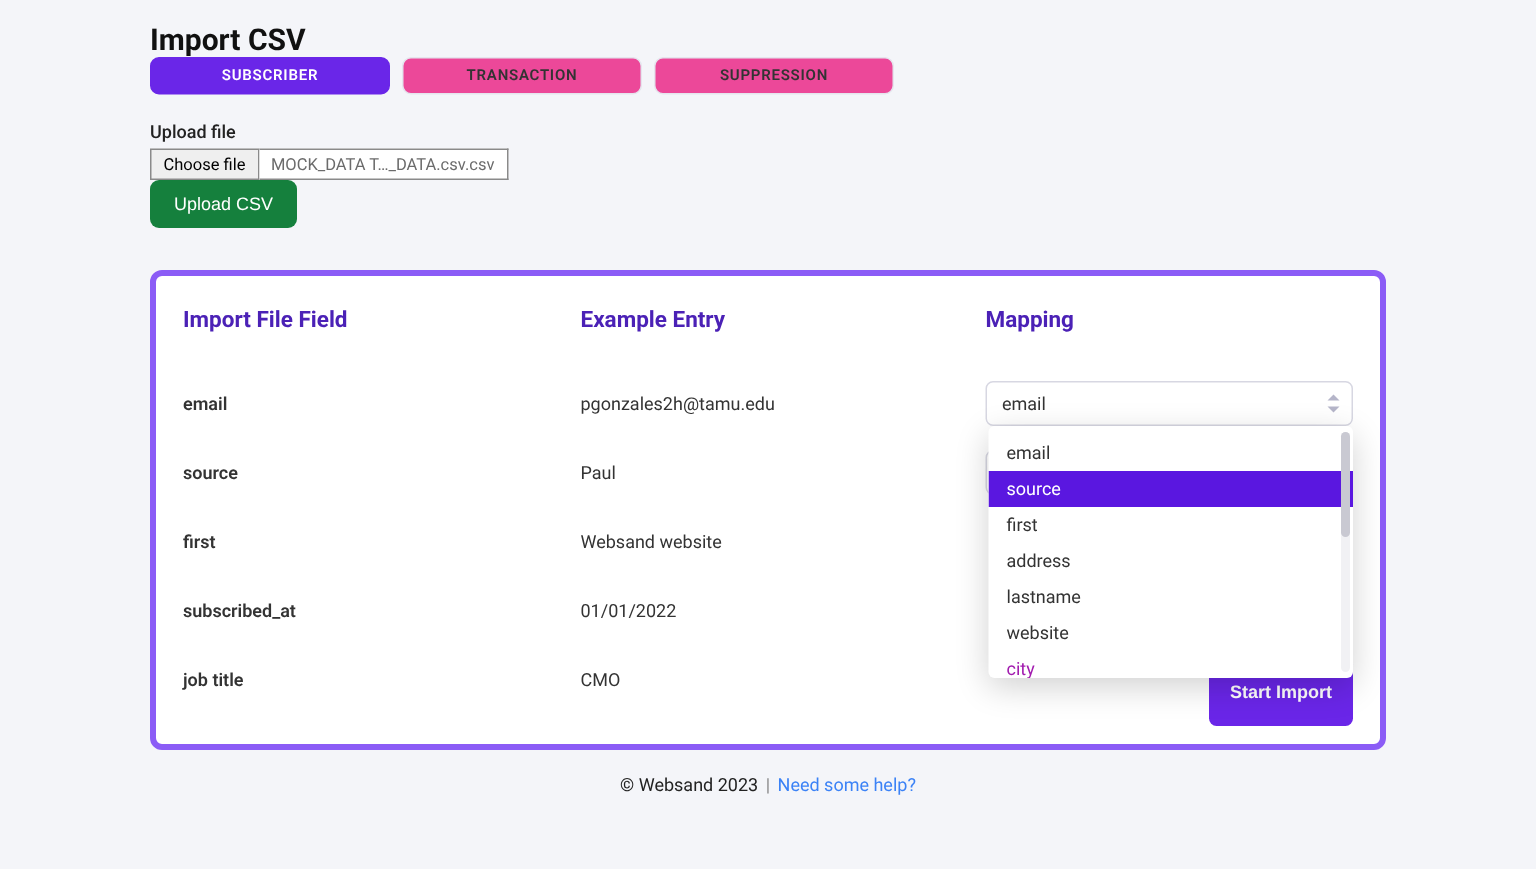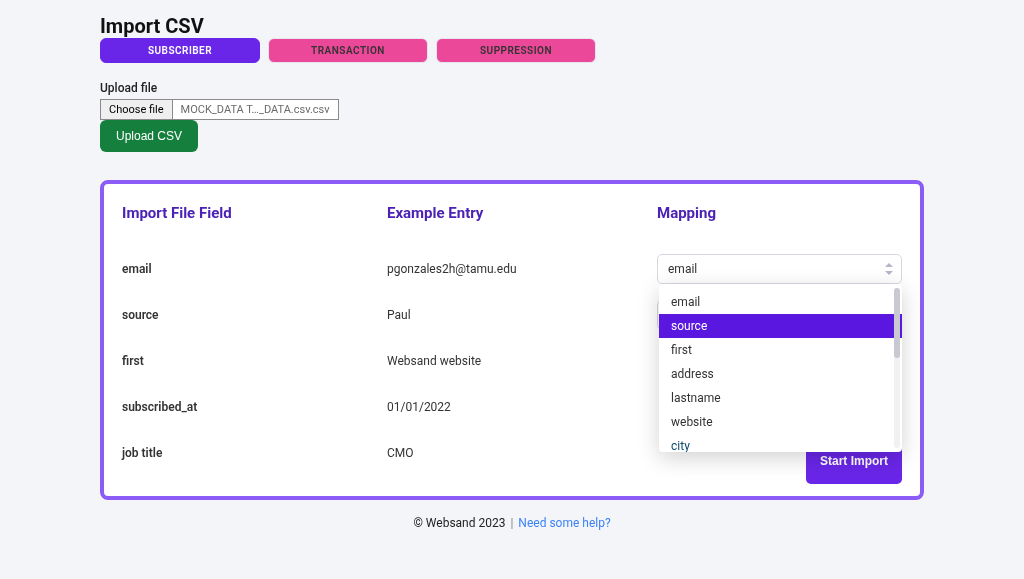--- a/index.html
+++ b/index.html
@@ -163,21 +163,21 @@
     color: #333;
     cursor: pointer;
     white-space: nowrap;
     overflow: hidden;
     text-overflow: ellipsis;
   }
   .dd-item.highlight {
     background: #5a17e0;
     color: #fff;
   }
-  .dd-item.faded { color: #0c4a6e; }
+  .dd-item.faded { color: #a21caf; }
   .dd-scrollbar {
     position: absolute;
     right: 2px;
     top: 4px;
     bottom: 4px;
     width: 6px;
     background: #f1f1f4;
     border-radius: 3px;
   }
   .dd-thumb {

